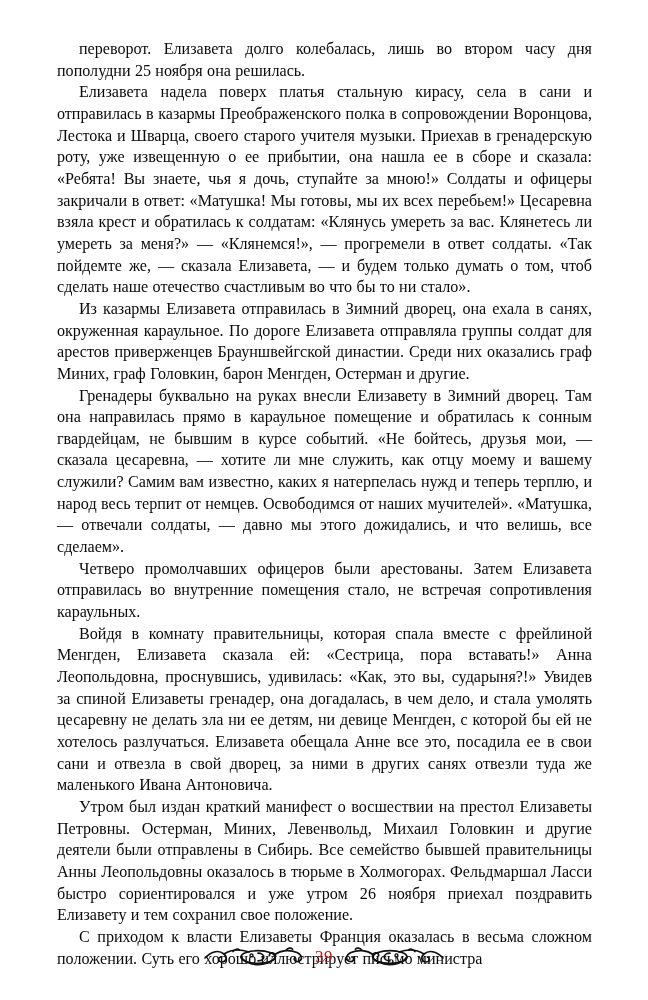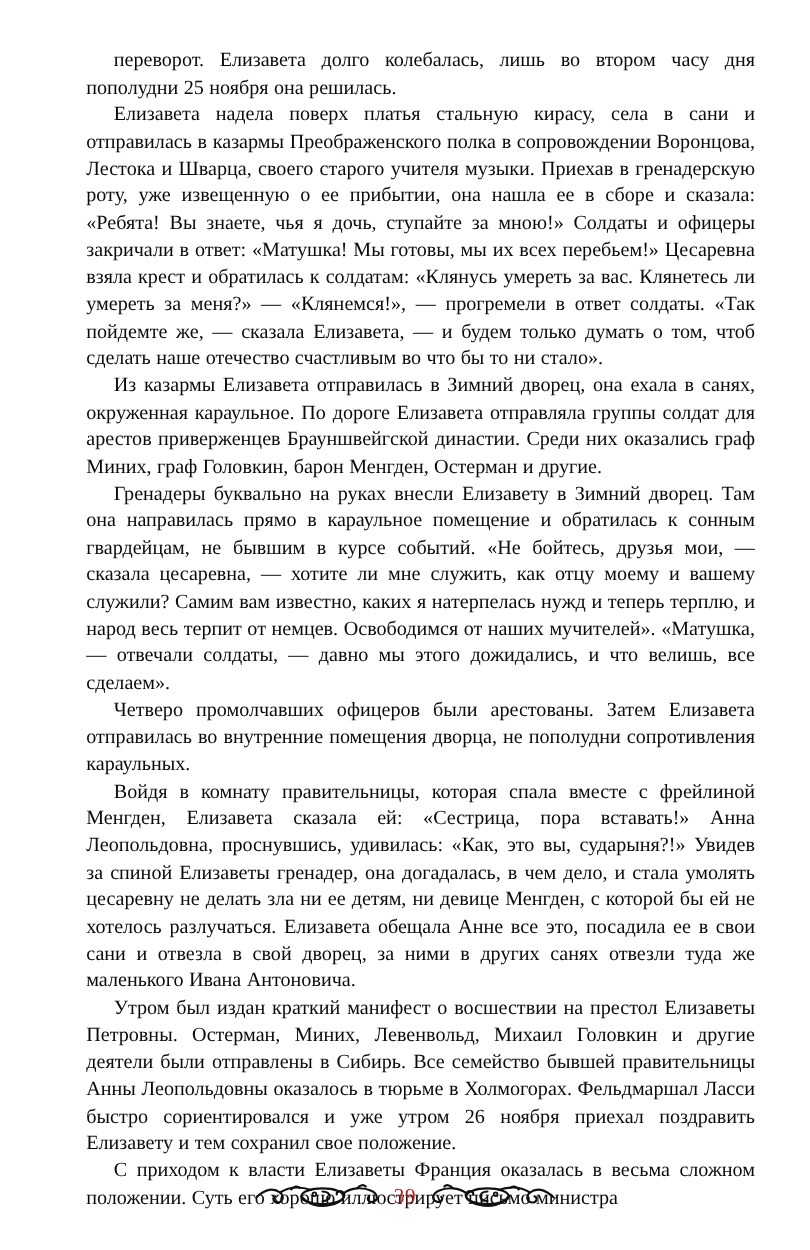--- a/index.html
+++ b/index.html
@@ -16,21 +16,20 @@
     overflow: hidden;
     font-family: "Liberation Serif", "DejaVu Serif", serif;
     color: #0a0a0a;
     -webkit-font-smoothing: antialiased;
   }
   .textblock {
     position: absolute;
     left: 57px;
     top: 38px;
     width: 535px;
-    margin-left: 12px;
   }
   .para {
     margin: 0;
     font-size: 16.1px;
     line-height: 21.65px;
     text-align: justify;
     text-justify: inter-word;
     text-indent: 22px;
     hyphens: manual;
     word-spacing: 0.02em;
@@ -74,21 +73,21 @@
 </head>
 <body>
 
 <div class="page">
 
   <div class="textblock">
     <p class="para">переворот. Елизавета долго колебалась, лишь во втором часу дня пополудни 25 ноября она решилась.</p>
     <p class="para">Елизавета надела поверх платья стальную кирасу, села в сани и отправилась в казармы Преображенского полка в сопровождении Воронцова, Лестока и Шварца, своего старого учителя музыки. Приехав в гренадерскую роту, уже извещенную о ее прибытии, она нашла ее в сборе и сказала: «Ребята! Вы знаете, чья я дочь, ступайте за мною!» Солдаты и офицеры закричали в ответ: «Матушка! Мы готовы, мы их всех перебьем!» Цесаревна взяла крест и обратилась к солдатам: «Клянусь умереть за вас. Клянетесь ли умереть за меня?» — «Клянемся!», — прогремели в ответ солдаты. «Так пойдемте же, — сказала Елизавета, — и будем только думать о том, чтоб сделать наше отечество счастливым во что бы то ни стало».</p>
     <p class="para">Из казармы Елизавета отправилась в Зимний дворец, она ехала в санях, окруженная караульное. По дороге Елизавета отправляла группы солдат для арестов приверженцев Брауншвейгской династии. Среди них оказались граф Миних, граф Головкин, барон Менгден, Остерман и другие.</p>
     <p class="para">Гренадеры буквально на руках внесли Елизавету в Зимний дворец. Там она направилась прямо в караульное помещение и обратилась к сонным гвардейцам, не бывшим в курсе событий. «Не бойтесь, друзья мои, — сказала цесаревна, — хотите ли мне служить, как отцу моему и вашему служили? Самим вам известно, каких я натерпелась нужд и теперь терплю, и народ весь терпит от немцев. Освободимся от наших мучителей». «Матушка, — отвечали солдаты, — давно мы этого дожидались, и что велишь, все сделаем».</p>
-    <p class="para">Четверо промолчавших офицеров были арестованы. Затем Елизавета отправилась во внутренние помещения дворца, не пополудни сопротивления караульных.</p>
+    <p class="para">Четверо промолчавших офицеров были арестованы. Затем Елизавета отправилась во внутренние помещения стало, не встречая сопротивления караульных.</p>
     <p class="para">Войдя в комнату правительницы, которая спала вместе с фрейлиной Менгден, Елизавета сказала ей: «Сестрица, пора вставать!» Анна Леопольдовна, проснувшись, удивилась: «Как, это вы, сударыня?!» Увидев за спиной Елизаветы гренадер, она догадалась, в чем дело, и стала умолять цесаревну не делать зла ни ее детям, ни девице Менгден, с которой бы ей не хотелось разлучаться. Елизавета обещала Анне все это, посадила ее в свои сани и отвезла в свой дворец, за ними в других санях отвезли туда же маленького Ивана Антоновича.</p>
     <p class="para">Утром был издан краткий манифест о восшествии на престол Елизаветы Петровны. Остерман, Миних, Левенвольд, Михаил Головкин и другие деятели были отправлены в Сибирь. Все семейство бывшей правительницы Анны Леопольдовны оказалось в тюрьме в Холмогорах. Фельдмаршал Ласси быстро сориентировался и уже утром 26 ноября приехал поздравить Елизавету и тем сохранил свое положение.</p>
     <p class="para">С приходом к власти Елизаветы Франция оказалась в весьма сложном положении. Суть его хорошо иллюстрирует письмо министра</p>
   </div>
 
   <div class="footer">
 
     <svg class="ornament" viewBox="0 0 104 26" aria-hidden="true">
       <g stroke-width="1.7">
         <path d="M3 14 C10 7, 17 6, 22 10 C26 13.5, 24 18, 20 18 C16.5 18, 15.5 14, 18.5 13"></path>

